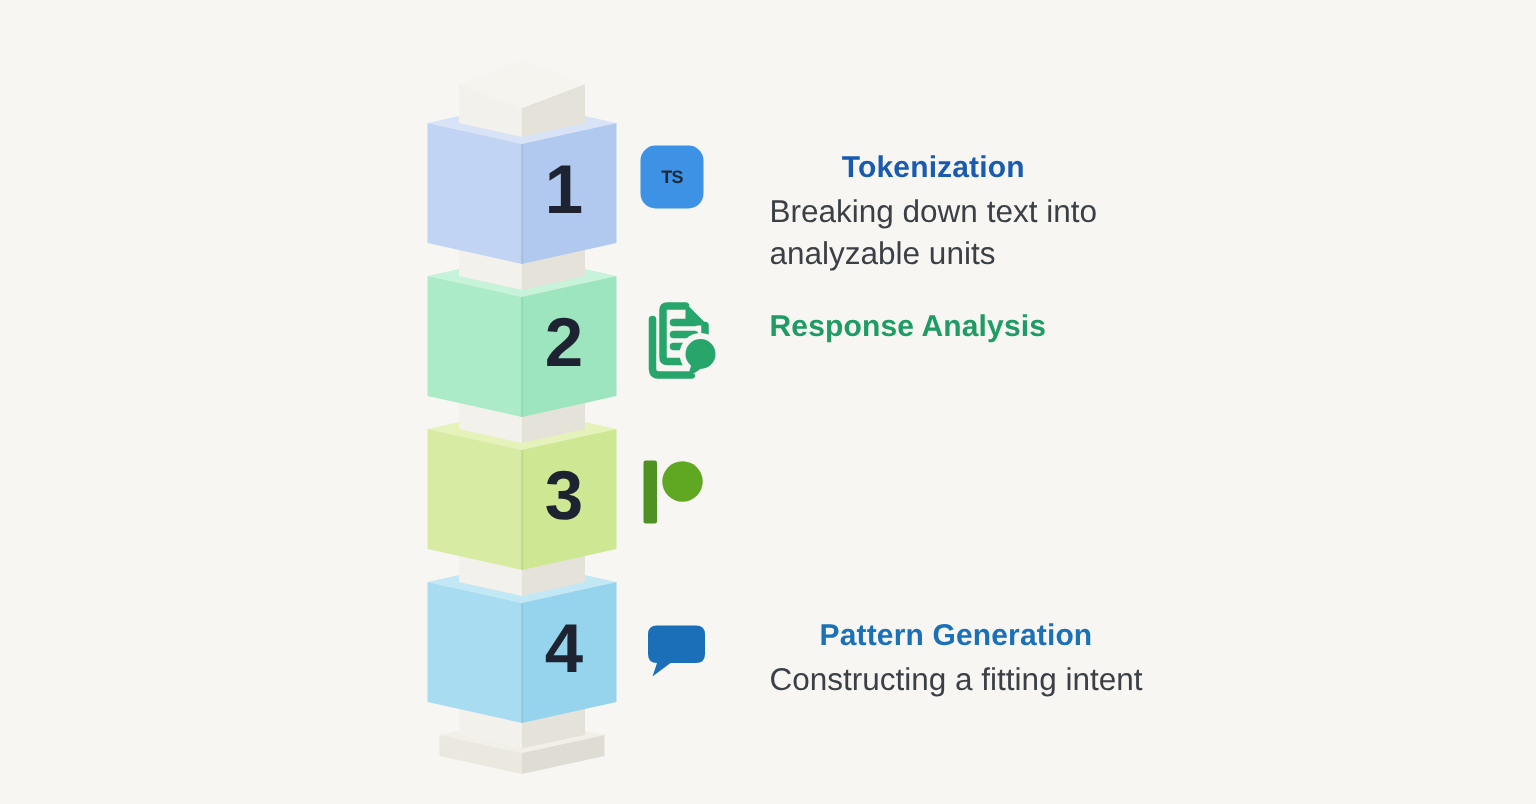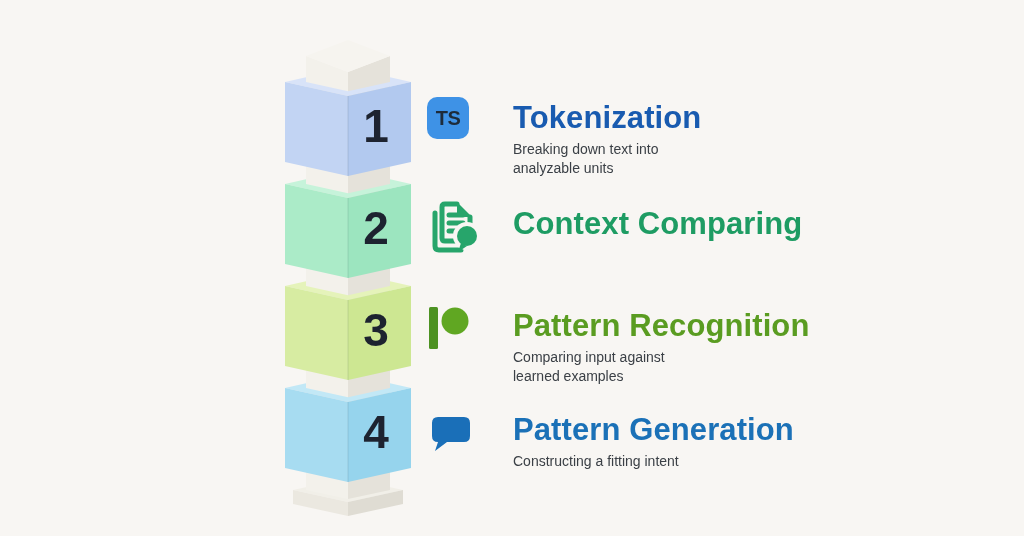--- a/index.html
+++ b/index.html
@@ -7,32 +7,32 @@
   .canvas{
     position:relative;
     width:1024px;height:536px;
     overflow:hidden;
   }
   .tower-svg{position:absolute;left:0;top:0;}
   .step-row{position:absolute;left:427px;display:flex;align-items:flex-start;}
   .icon-slot{width:86px;flex:0 0 86px;}
   .texts{padding-top:0;}
   .step-title{
-    font-size:31px;font-weight:700;line-height:1.1;
+    font-size:20px;font-weight:700;line-height:1.1;
     letter-spacing:0.1px;
     text-align:center;
   }
   .step-desc{
-    font-size:14px;line-height:1.32;margin-top:5px;
+    font-size:21px;line-height:1.32;margin-top:5px;
     white-space:pre-line;
   }
   .ts-badge{
     width:42px;height:42px;border-radius:10px;
     display:flex;align-items:center;justify-content:center;
-    font-size:20px;font-weight:700;letter-spacing:-0.5px;
+    font-size:12px;font-weight:700;letter-spacing:-0.5px;
   }
   .svg-icon{display:block;}
   .block-number{
     font-family:"Liberation Sans","DejaVu Sans",sans-serif;
     font-size:46px;font-weight:700;
   }
 </style>
 </head>
 <body>
 
@@ -106,35 +106,30 @@
           <line x1="24" y1="27" x2="38" y2="27"></line>
           <line x1="24" y1="35" x2="33" y2="35"></line>
         </g>
         <path d="M32,6 L47,21 L34,21 Q32,21 32,19 Z" fill="#27a56b"></path>
         <circle cx="42" cy="40" r="14" fill="#f8f6f3"></circle>
         <circle cx="42" cy="40" r="10" fill="#27a56b"></circle>
         <path d="M36,47 L33,56 L42,50 Z" fill="#27a56b"></path>
       </svg>
     </div>
     <div class="texts">
-      <div class="step-title" style="margin-top: 11px; color: rgb(30, 156, 99);">Context Comparing</div>
+      <div class="step-title" style="margin-top: 11px; color: rgb(30, 156, 99);">Response Analysis</div>
     </div>
   </div>
 
   <div class="step-row" style="top:304px;">
     <div class="icon-slot">
       <svg class="svg-icon" width="44" height="46" viewBox="0 0 44 46" style="margin-top:2px;">
         <rect x="2" y="1" width="9" height="42" rx="1.5" fill="#4d9222"></rect>
         <circle cx="28" cy="15" r="13.5" fill="#60a722"></circle>
       </svg>
-    </div>
-    <div class="texts">
-      <div class="step-title" style="margin-top: 5px; color: rgb(90, 156, 33);">Pattern Recognition</div>
-      <div class="step-desc" style="color: rgb(59, 64, 70);">Comparing input against
-learned examples</div>
     </div>
   </div>
 
   <div class="step-row" style="top:410px;">
     <div class="icon-slot">
       <svg class="svg-icon" width="46" height="40" viewBox="0 0 46 40" style="margin-top:6px;margin-left:1px;">
         <path d="M10,1 L36,1 Q42,1 42,7 L42,20 Q42,26 36,26 L19,26 L7,35 L10,26 Q4,26 4,20 L4,7 Q4,1 10,1 Z" fill="#1a6fb8"></path>
       </svg>
     </div>
     <div class="texts">

